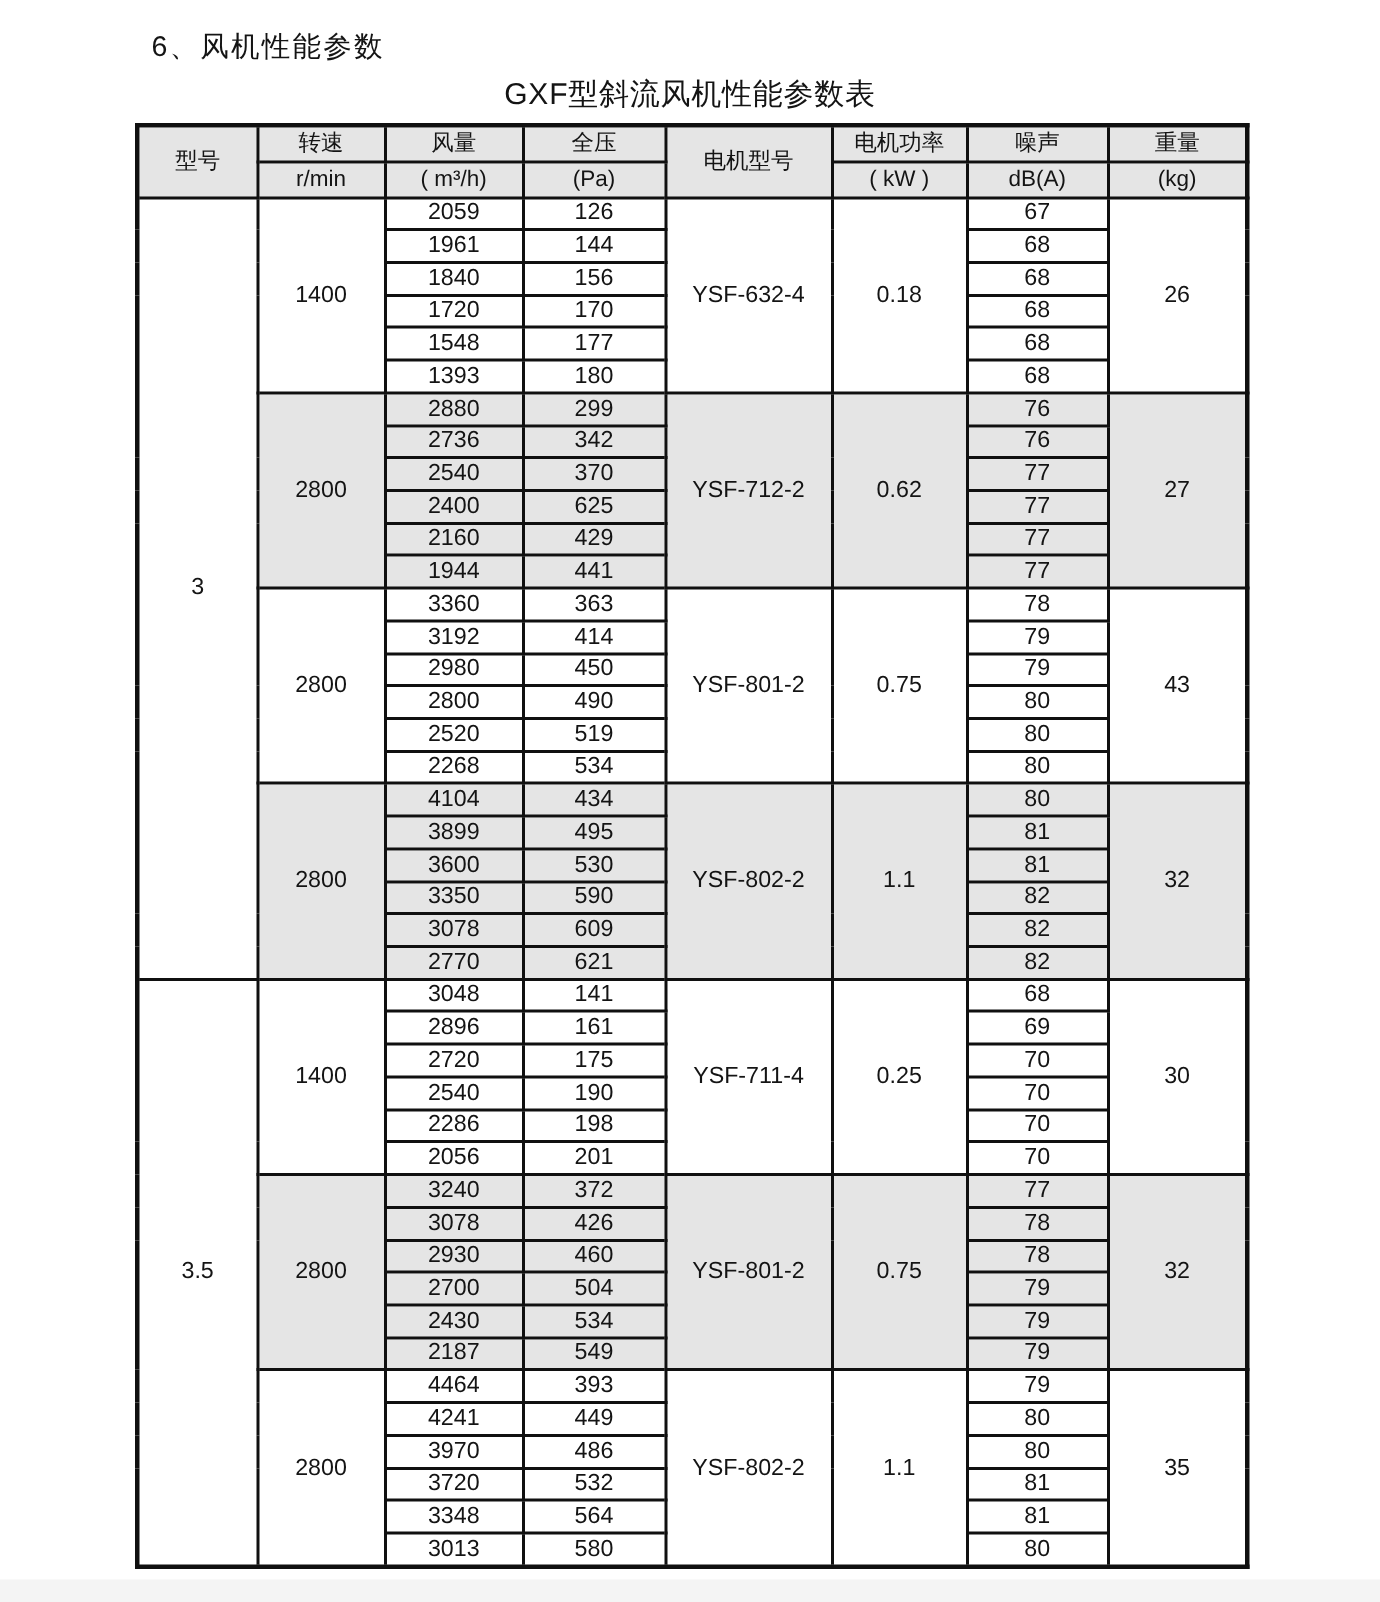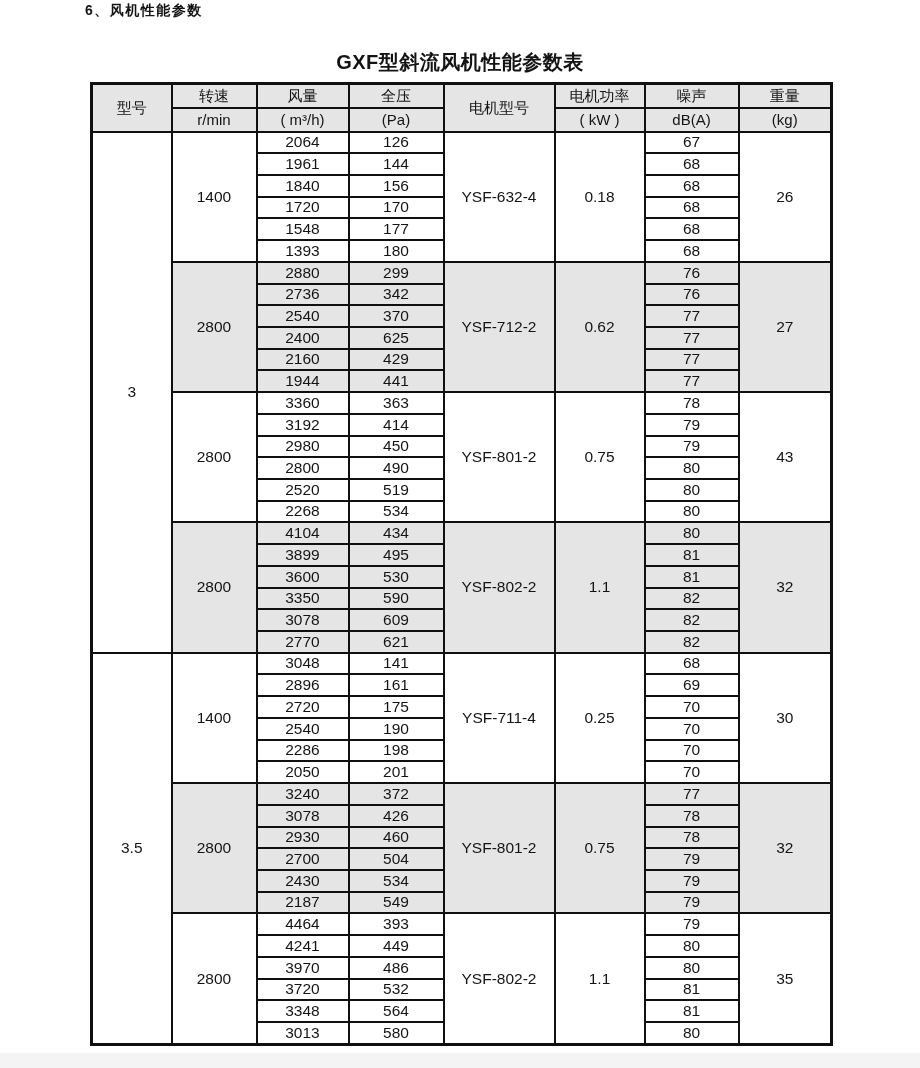--- a/index.html
+++ b/index.html
@@ -7,32 +7,32 @@
     width: 920px; height: 1068px;
     background: #ffffff;
     position: relative;
     overflow: hidden;
     font-family: "Liberation Sans", "DejaVu Sans", sans-serif;
     color: #141414;
   }
   .heading {
     position: absolute;
     left: 85px; top: 2px;
-    margin: 0;
-    font-size: 14px;
-    font-weight: 700;
+    margin: 16px;
+    font-size: 19px;
+    font-weight: 400;
     letter-spacing: 1.5px;
   }
   .caption {
     position: absolute;
     left: 90px; top: 49px;
     width: 740px;
     text-align: center;
     font-size: 20px;
-    font-weight: 700;
+    font-weight: 400;
     letter-spacing: 0.5px;
   }
   table.spec-table {
     position: absolute;
     left: 90px; top: 82px;
     width: 740px; height: 964px;
     border-collapse: collapse;
     table-layout: fixed;
     border: 3px solid #101010;
     padding-left: 36px;
@@ -94,21 +94,21 @@
         <th>(Pa)</th>
         <th>( kW )</th>
         <th>dB(A)</th>
         <th>(kg)</th>
       </tr>
     </thead>
   <tbody id="tbody">
       <tr>
         <td class="model-cell" rowspan="24">3</td>
         <td rowspan="6">1400</td>
-        <td>2064</td>
+        <td>2059</td>
         <td>126</td>
         <td rowspan="6">YSF-632-4</td>
         <td rowspan="6">0.18</td>
         <td>67</td>
         <td rowspan="6">26</td>
       </tr>
       <tr>
         <td>1961</td>
         <td>144</td>
         <td>68</td>
@@ -259,21 +259,21 @@
         <td>2540</td>
         <td>190</td>
         <td>70</td>
       </tr>
       <tr>
         <td>2286</td>
         <td>198</td>
         <td>70</td>
       </tr>
       <tr>
-        <td>2050</td>
+        <td>2056</td>
         <td>201</td>
         <td>70</td>
       </tr>
       <tr>
         <td class="shade" rowspan="6">2800</td>
         <td class="shade">3240</td>
         <td class="shade">372</td>
         <td class="shade" rowspan="6">YSF-801-2</td>
         <td class="shade" rowspan="6">0.75</td>
         <td class="shade">77</td>

